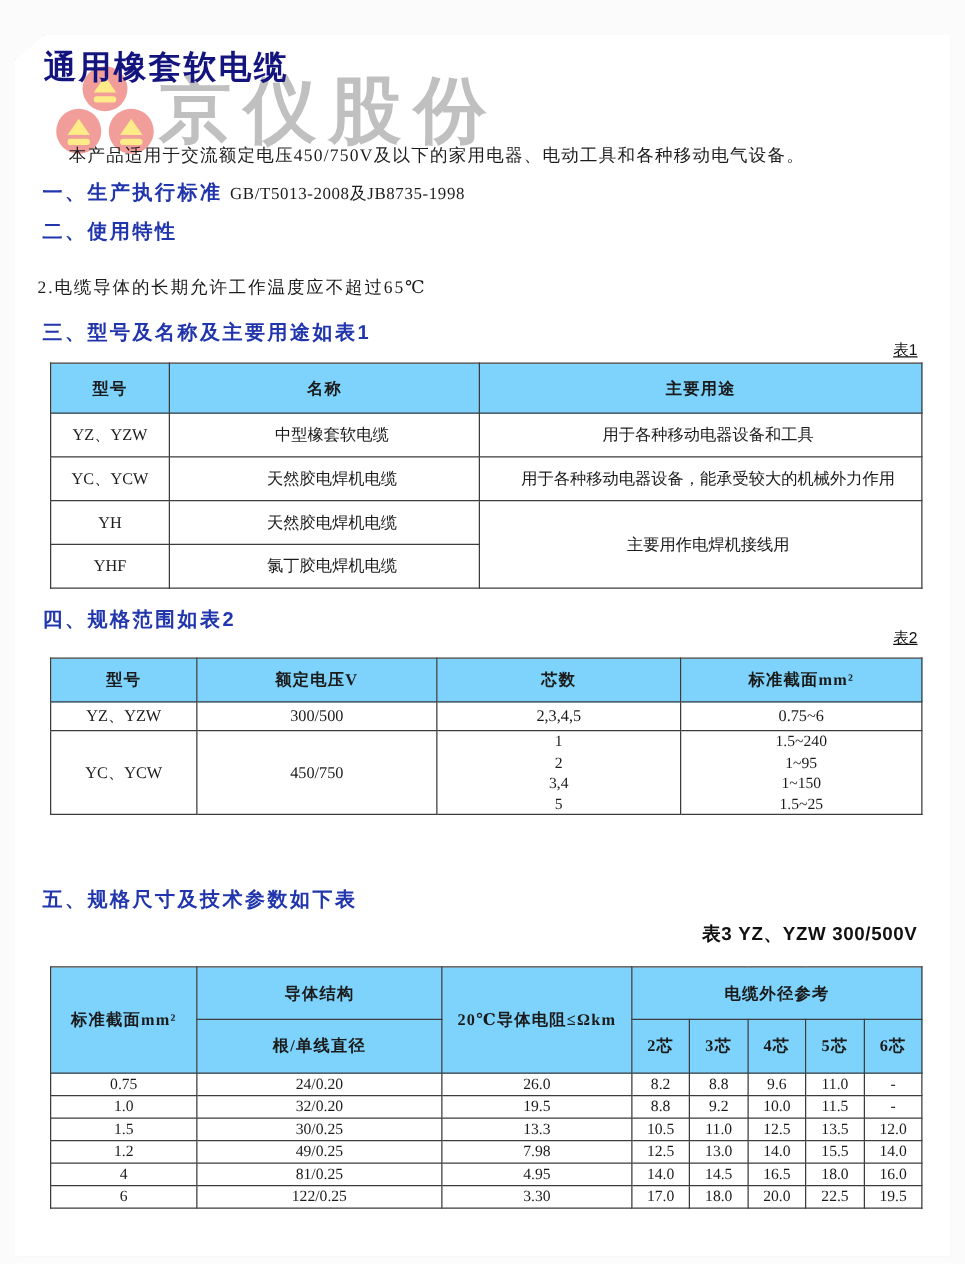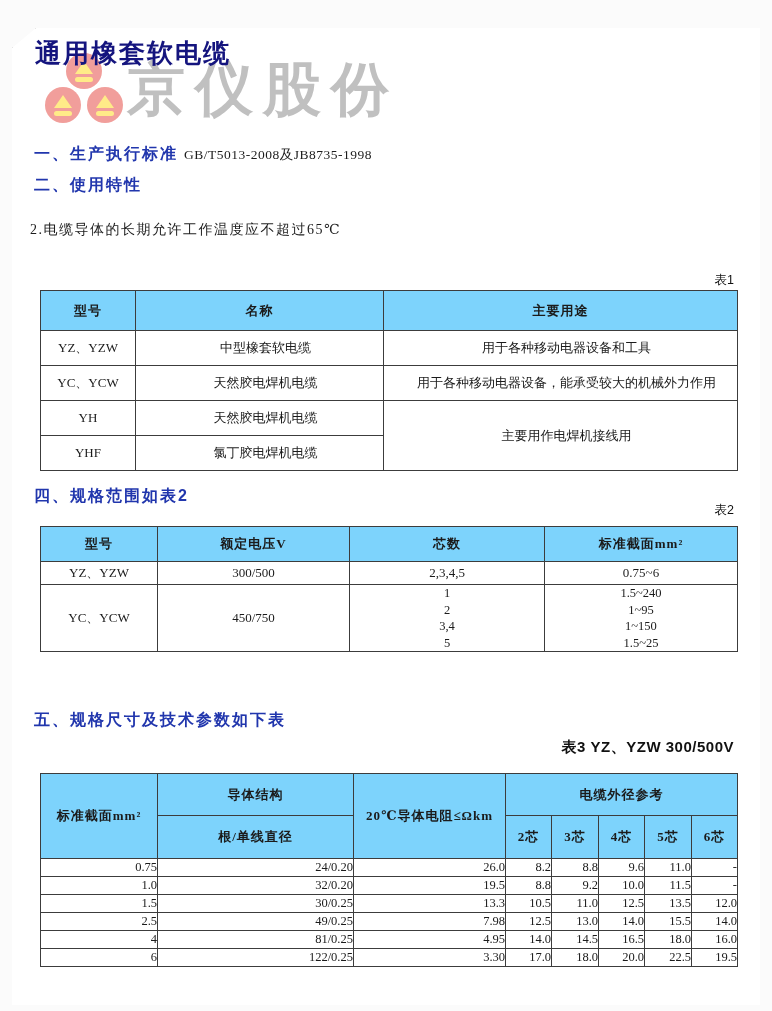--- a/index.html
+++ b/index.html
@@ -47,21 +47,21 @@
   .h1 { left:22px; top:116px; }
   .h2 { left:22px; top:147px; }
   .h3 { left:22px; top:228px; }
   .h4 { left:22px; top:458px; }
   .h5 { left:22px; top:682px; }
 
   .list-item { left:18px; width:700px; font-size:14px; color:#1c1c1c; letter-spacing:1.5px; z-index:3; }
   .li1 { top:170px; }
   .li2 { top:193px; }
 
-  .tbl-label { font-size:12.5px; color:#111; right:26px; text-align:right; z-index:3; font-family:"Liberation Sans","DejaVu Sans",sans-serif; }
+  .tbl-label { font-size:12.5px; color:#111; right:26px; text-align:right; z-index:3; font-family:"Liberation Sans","DejaVu Sans",sans-serif;text-decoration:underline; }
   .t1-label { top:244px; }
   .t2-label { top:474px; }
   .t3-caption {
     top:710px; right:26px; z-index:3; text-align:right;
     font-family:"Liberation Sans","DejaVu Sans",sans-serif;
     font-weight:bold; font-size:15px; color:#111; letter-spacing:0.5px;
   }
 
   table { border-collapse:collapse; table-layout:fixed; background:#fff; z-index:3; }
   th, td { border:1px solid #3c3c3c; text-align:center; vertical-align:middle; font-size:13px; color:#1b1b1b; }
@@ -75,21 +75,21 @@
   .table2 { left:28px; top:498px; width:697px; }
   .table2 thead th { height:35px; }
   .table2 td { height:23px; }
   .table2 td.tall { height:66px; }
   .stack div { line-height:16.5px; font-size:12.5px; }
 
   .table3 { left:28px; top:745px; width:697px; }
   .table3 thead th { font-size:13px; }
   .table3 .hrow1 th { height:42px; }
   .table3 .hrow2 th { height:43px; }
-  .table3 tbody td { height:18px; font-size:12.5px; padding:0;text-align:right; }
+  .table3 tbody td { height:18px; font-size:12.5px; padding:0; }
 </style>
 </head>
 <body>
 
 <div class="sheet">
 
   <div class="abs watermark">
     <svg width="84" height="74" viewBox="0 0 84 74">
       <g opacity="0.85">
         <circle cx="42" cy="19" r="18" fill="#e03028"></circle>
@@ -101,28 +101,30 @@
         <circle cx="63" cy="53" r="18" fill="#e03028"></circle>
         <polygon points="63,43 72,56 54,56" fill="#ffd400"></polygon>
         <rect x="54" y="59" width="18" height="5" rx="2.5" fill="#ffd400"></rect>
       </g>
     </svg>
     <span class="wm-text">京仪股份</span>
   </div>
 
   <div class="abs doc-title">通用橡套软电缆</div>
 
+  <div class="abs intro">本产品适用于交流额定电压450/750V及以下的家用电器、电动工具和各种移动电气设备。</div>
 
   <div class="abs sec-heading h1">
     <span>一、生产执行标准</span><span class="inline-std">GB/T5013-2008及JB8735-1998</span>
   </div>
 
   <div class="abs sec-heading h2">二、使用特性</div>
   <div class="abs list-item li2">2.电缆导体的长期允许工作温度应不超过65℃</div>
 
+  <div class="abs sec-heading h3">三、型号及名称及主要用途如表1</div>
   <div class="abs tbl-label t1-label">表1</div>
 
   <table class="abs table1">
     <colgroup>
         <col style="width:95px">
         <col style="width:248px">
         <col style="width:354px">
       </colgroup>
     <thead>
       <tr>
@@ -253,21 +255,21 @@
           <td>1.5</td>
           <td>30/0.25</td>
           <td>13.3</td>
           <td>10.5</td>
           <td>11.0</td>
           <td>12.5</td>
           <td>13.5</td>
           <td>12.0</td>
         </tr>
         <tr>
-          <td>2.5</td>
+          <td>1.2</td>
           <td>49/0.25</td>
           <td>7.98</td>
           <td>12.5</td>
           <td>13.0</td>
           <td>14.0</td>
           <td>15.5</td>
           <td>14.0</td>
         </tr>
         <tr>
           <td>4</td>

